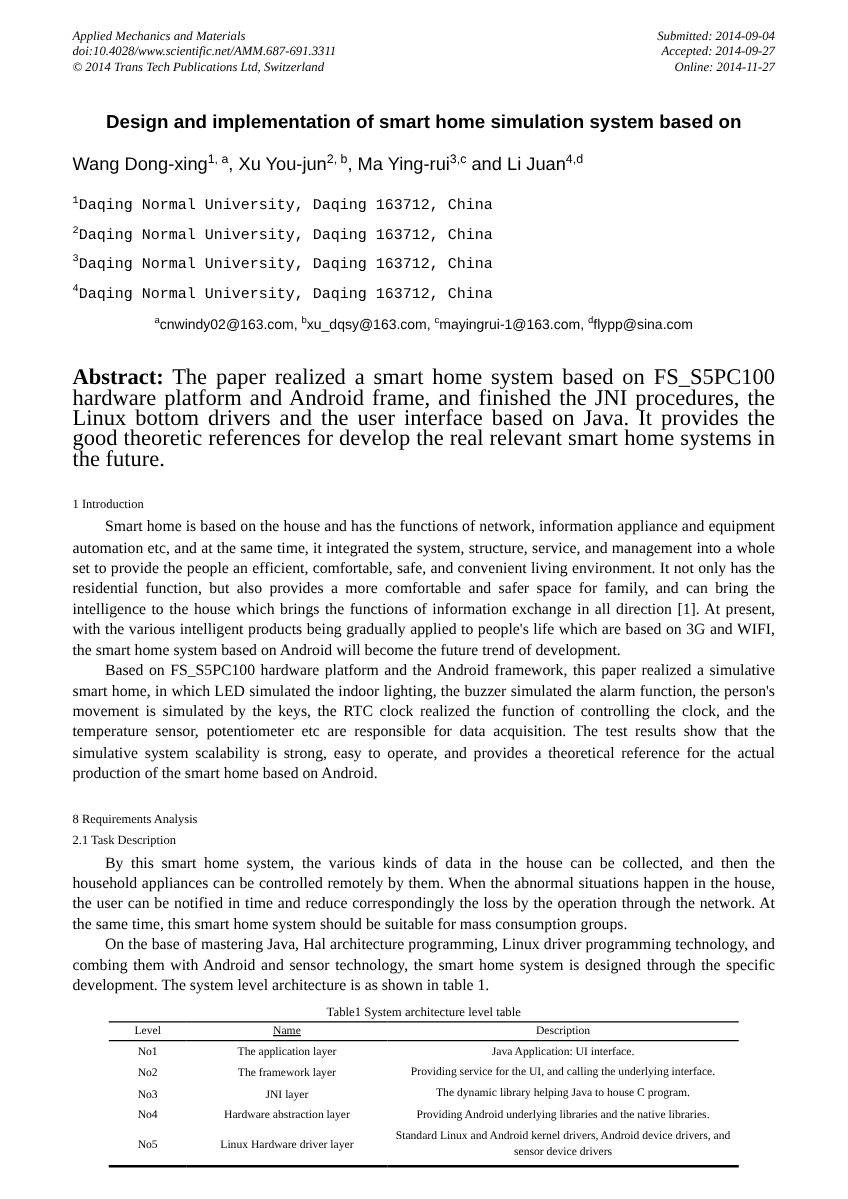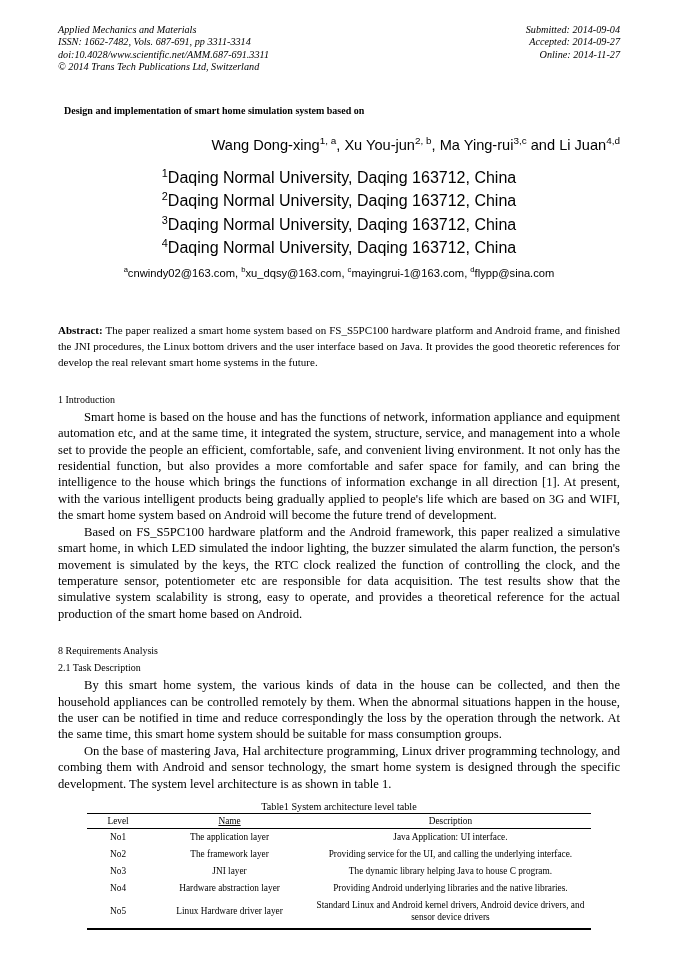--- a/index.html
+++ b/index.html
@@ -42,41 +42,40 @@
     font-size: 10.2px;
     line-height: 12.4px;
     margin-bottom: 26px;
   }
   .masthead .left { text-align: left; }
   .masthead .right { text-align: right; }
   .masthead div > div { white-space: nowrap; }
 
   
   .title {
-    font-family: Liberation Serif, serif;
+    font-family: Liberation Sans, sans-serif;
     font-weight: bold;
-    font-size: 10px;
+    font-size: 15px;
     line-height: 21px;
-    text-align: left;
+    text-align: center;
     margin: 0 6px 14px 6px;
   }
 
   
   .authors {
     font-family: "Liberation Sans", sans-serif;
     font-size: 14.6px;
     line-height: 20px;
-    text-align: right;
+    text-align: left;
     margin-bottom: 11px;
   }
   .affil {
-    font-family: Liberation Sans, sans-serif;
-    font-size: 16px;
+    font-family: Liberation Mono, monospace;
+    font-size: 12px;
     line-height: 23.5px;
-    text-align: center;
   }
   .emails {
     font-family: "Liberation Sans", sans-serif;
     font-size: 11.2px;
     line-height: 20px;
     text-align: center;
     margin-top: 3px;
   }
   sup { font-size: 0.68em; vertical-align: super; line-height: 0; }
 
@@ -85,24 +84,24 @@
     font-family: "Liberation Sans", sans-serif;
     font-size: 11.2px;
     line-height: 14px;
     margin-top: 31px;
   }
   .keywords b { font-weight: bold; }
 
   
   .abstract {
     font-family: "Liberation Serif", serif;
-    font-size: 11px;
+    font-size: 18px;
     line-height: 16.4px;
     text-align: justify;
-    margin-top: 39px;
+    margin-top: 23px;
   }
   .abstract b { font-weight: bold; }
 
   
   h2.section {
     font-family: "Liberation Serif", serif;
     font-weight: normal;
     font-size: 10px;
     line-height: 16px;
     margin: 21px 0 1px 0;
@@ -157,21 +156,20 @@
 </style>
 </head>
 <body>
 
 <div class="page">
   <div class="content">
 
     <div class="masthead">
       <div class="left">
         <div>Applied Mechanics and Materials</div>
-        <div>ISSN: 1662-7482, Vols. 687-691, pp 3311-3314</div>
         <div>doi:10.4028/www.scientific.net/AMM.687-691.3311</div>
         <div>© 2014 Trans Tech Publications Ltd, Switzerland</div>
       </div>
       <div class="right">
         <div>Submitted: 2014-09-04</div>
         <div>Accepted: 2014-09-27</div>
         <div>Online: 2014-11-27</div>
       </div>
     </div>
 

